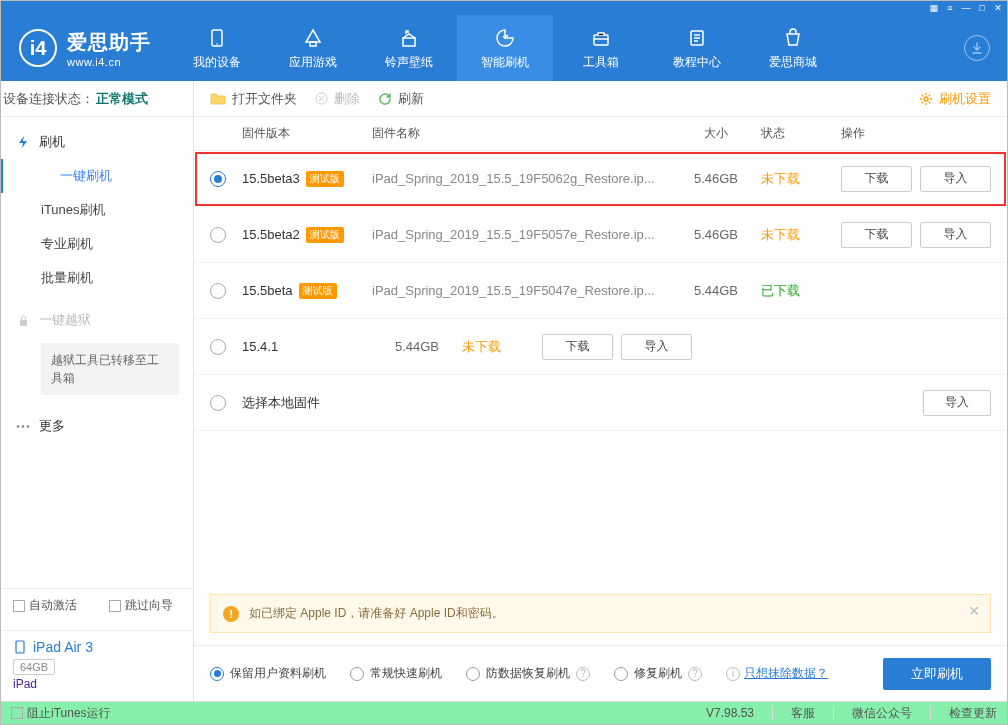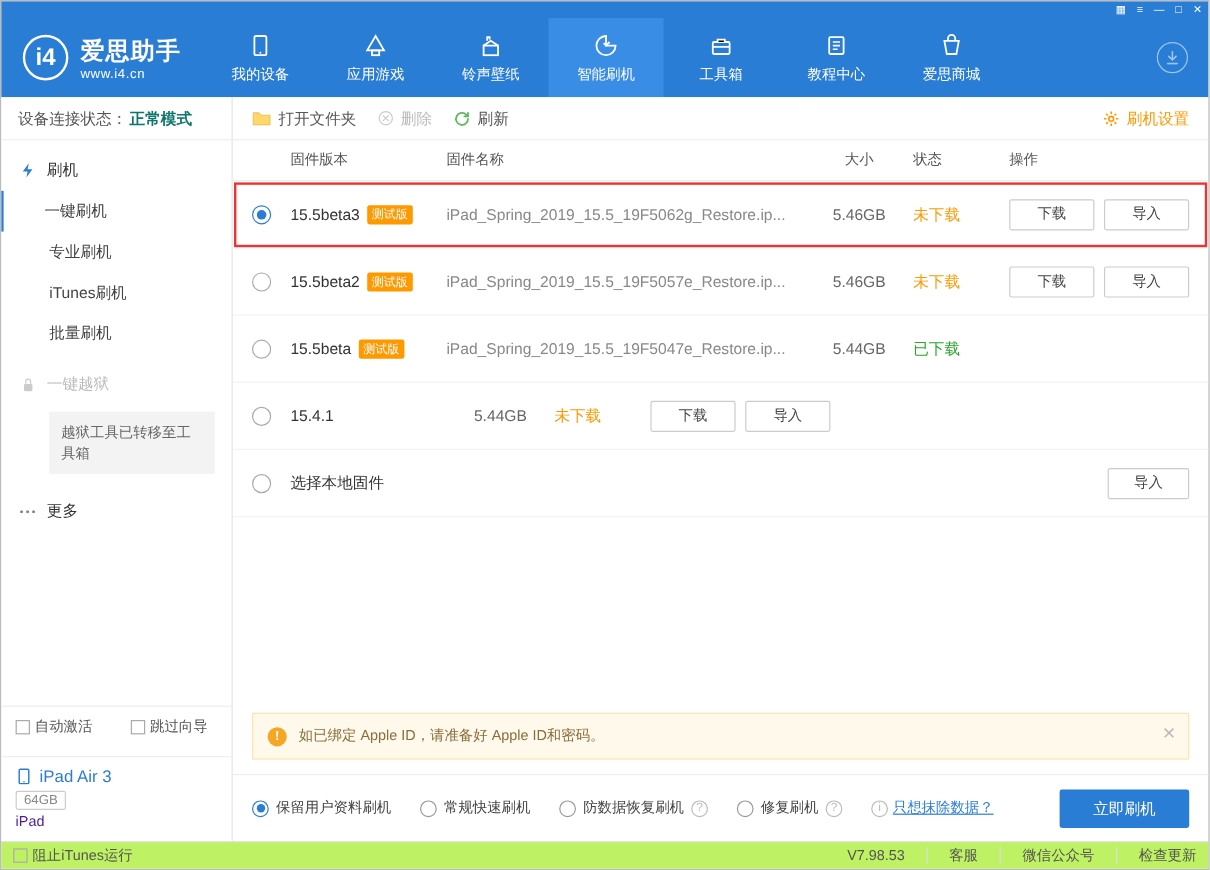--- a/index.html
+++ b/index.html
@@ -16,27 +16,27 @@
 .nav-tabs { display: flex; flex: 1; height: 100%; }
 .nav-tab { width: 96px; display: flex; flex-direction: column; align-items: center; justify-content: center; gap: 4px; cursor: pointer; }
 .nav-tab.active { background: #3a8de4; }
 .nav-tab .nicon { width: 24px; height: 24px; display: flex; align-items: center; justify-content: center; }
 .nav-tab .nlabel { font-size: 12px; }
 .nav-right { width: 60px; display: flex; align-items: center; justify-content: center; }
 .dl-circle { width: 26px; height: 26px; border: 1.5px solid #9cc6f0; border-radius: 50%; display: flex; align-items: center; justify-content: center; color: #9cc6f0; }
 
 .body { display: flex; height: calc(100% - 14px - 66px - 23px); }
 .sidebar { width: 193px; background: #fff; border-right: 1px solid #e2e2e2; display: flex; flex-direction: column; font-size: 13px; }
-.conn-status { height: 36px; padding: 0 14px; display: flex; align-items: center; border-bottom: 1px solid #eee; color: #555; }
+.conn-status { height: 36px; padding: 0 2px; display: flex; align-items: center; border-bottom: 1px solid #eee; color: #555; }
 .conn-status b { color: #0f766e; font-weight: bold; margin-left: 2px; }
 .side-section { padding: 8px 0 0 0; }
 .side-head { display: flex; align-items: center; gap: 8px; padding: 8px 14px; color: #333; cursor: pointer; }
 .side-head .sicon { width: 16px; height: 16px; display: flex; align-items: center; justify-content: center; }
 .side-item { padding: 8px 14px 8px 40px; color: #444; cursor: pointer; }
-.side-item.active { color: #404040; border-left: 2px solid #2a7dd4; padding-left: 34px; }
+.side-item.active { color: #3b82f6; border-left: 2px solid #2a7dd4; padding-left: 57px; }
 .side-note { margin: 6px 14px 6px 40px; padding: 8px 10px; background: #f3f3f3; color: #666; font-size: 12px; line-height: 1.5; }
 .side-flex { flex: 1; }
 .side-bottom { border-top: 1px solid #eee; padding: 8px 12px; font-size: 12px; }
 .side-bottom .row1 { display: flex; align-items: center; gap: 32px; color: #555; margin-bottom: 8px; }
 .side-bottom .cb { width: 12px; height: 12px; border: 1px solid #aaa; display: inline-block; margin-right: 4px; vertical-align: middle; }
 .device-block { padding: 8px 12px 10px; border-top: 1px solid #eee; }
 .device-name { color: #2a7dd4; font-size: 14px; display: flex; align-items: center; gap: 6px; }
 .device-name .dcicon { width: 14px; height: 14px; }
 .device-cap { display: inline-block; padding: 1px 6px; border: 1px solid #ccc; border-radius: 2px; font-size: 11px; color: #888; margin-top: 4px; }
 .device-type { color: #4c1d95; font-size: 12px; margin-top: 2px; }
@@ -79,21 +79,21 @@
 
 .action-bar { height: 56px; border-top: 1px solid #eee; padding: 0 16px; display: flex; align-items: center; gap: 24px; font-size: 12px; }
 .radio-opt { display: flex; align-items: center; gap: 6px; color: #444; cursor: pointer; }
 .radio-opt .r { width: 14px; height: 14px; border: 1.5px solid #999; border-radius: 50%; display: inline-flex; align-items: center; justify-content: center; }
 .radio-opt.sel .r { border-color: #2a7dd4; }
 .radio-opt.sel .r::after { content: ''; width: 7px; height: 7px; background: #2a7dd4; border-radius: 50%; }
 .qmark { width: 14px; height: 14px; border: 1px solid #bbb; border-radius: 50%; color: #bbb; font-size: 10px; display: flex; align-items: center; justify-content: center; }
 .link { color: #2a7dd4; text-decoration: underline; cursor: pointer; }
 .flash-btn { margin-left: auto; background: #2a7dd4; color: #fff; padding: 0 28px; height: 32px; border-radius: 2px; display: flex; align-items: center; cursor: pointer; font-size: 13px; }
 
-.statusbar { height: 23px; background: #bef264; border-top: 1px solid #ddd; display: flex; align-items: center; padding: 0 10px; font-size: 12px; color: #555; gap: 18px; }
+.statusbar { height: 23px; background: #86efac; border-top: 1px solid #ddd; display: flex; align-items: center; padding: 0 10px; font-size: 12px; color: #555; gap: 18px; }
 .statusbar .cb { width: 12px; height: 12px; border: 1px solid #aaa; display: inline-block; margin-right: 4px; vertical-align: -2px; }
 .statusbar .spacer { flex: 1; }
 .vline { width: 1px; height: 14px; background: #ddd; }
 </style>
 </head>
 <body>
 
 <div class="titlebar">
   <span class="ticon">▦</span>
   <span class="ticon">≡</span>
@@ -195,22 +195,22 @@
       <div class="side-head">
         <span class="sicon">
           <svg width="14" height="14" viewBox="0 0 14 14">
               <path d="M8 1L3 8h4l-1 5 5-7H7z" fill="#2a7dd4"></path>
             </svg>
         </span>
         <span>刷机</span>
       </div>
       <div id="flash-items">
           <div class="side-item active">一键刷机</div>
+          <div class="side-item">iTunes刷机</div>
           <div class="side-item">专业刷机</div>
-          <div class="side-item">iTunes刷机</div>
           <div class="side-item">批量刷机</div>
         </div>
     </div>
 
     <div class="side-section">
       <div class="side-head" style="color:#bbb">
         <span class="sicon">
           <svg width="13" height="13" viewBox="0 0 13 13">
               <rect x="3" y="6" width="7" height="6" rx="1" fill="#ccc"></rect>
               <path d="M4.5 6V4a2 2 0 114 0v2" stroke="#ccc" fill="none"></path>

